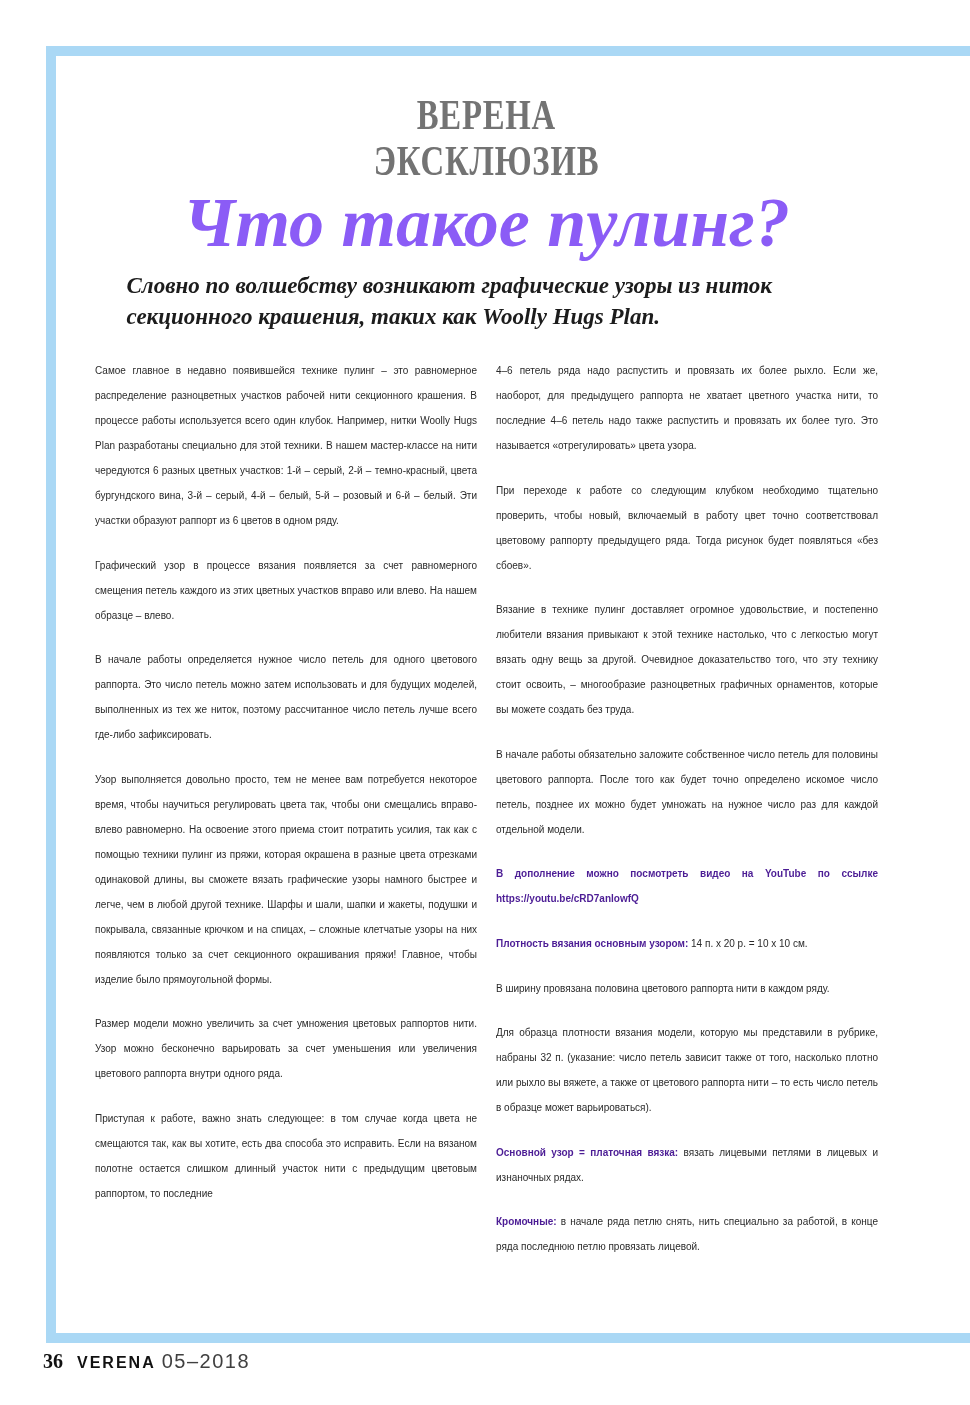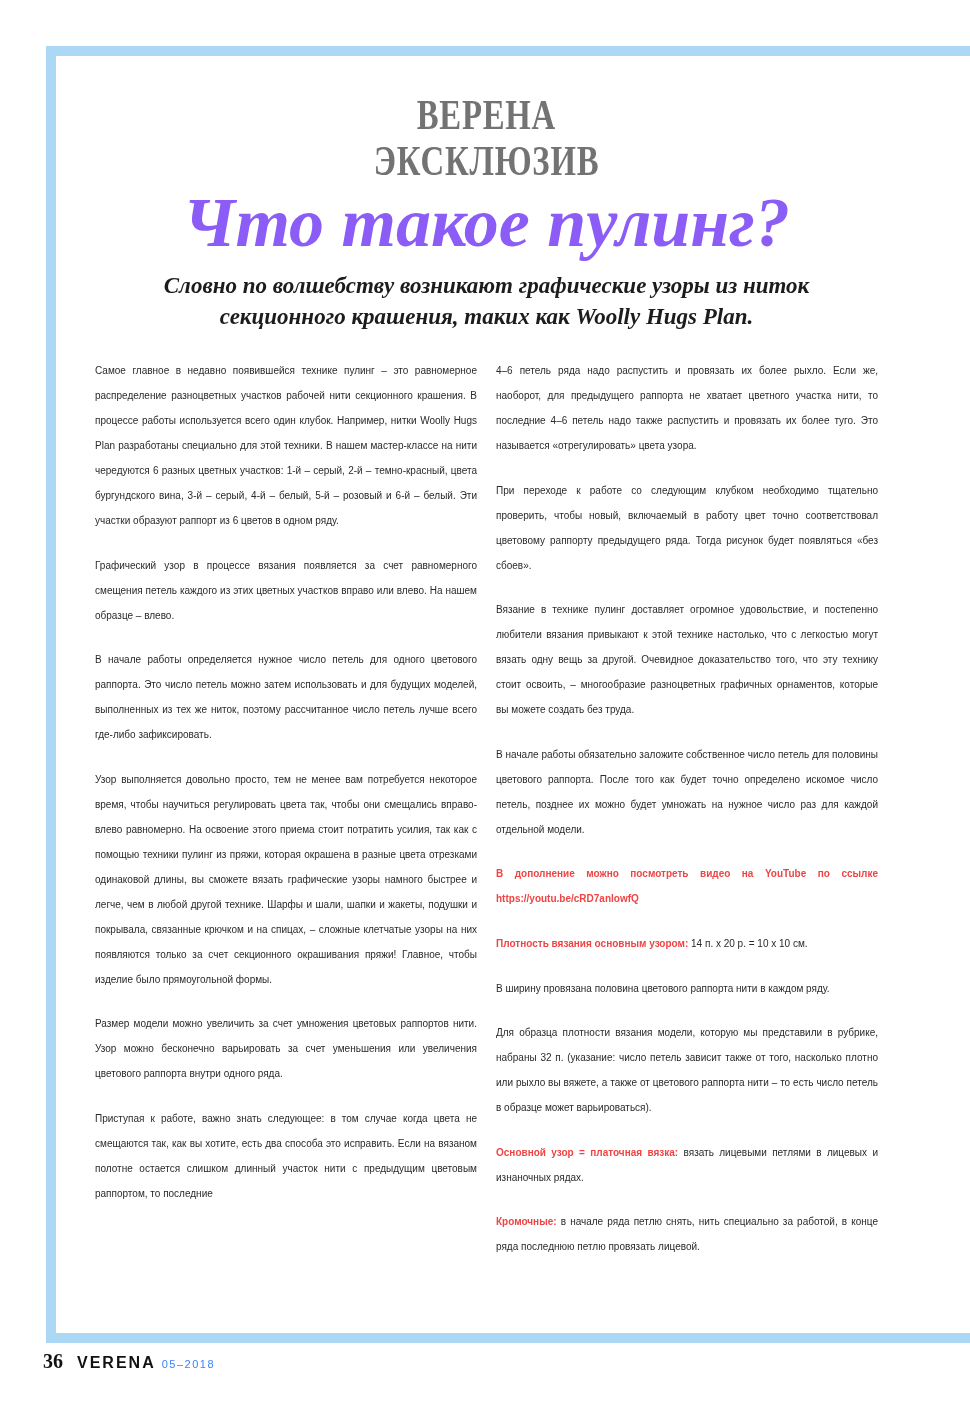--- a/index.html
+++ b/index.html
@@ -44,21 +44,20 @@
     font-family: "Liberation Serif", serif;
     font-style: italic;
     font-weight: 700;
     font-size: 70px;
     line-height: 70px;
     color: #8b5cf6;
   }
   .page-subtitle {
     margin: 12px auto 0 auto;
     width: 720px;
-    text-align: center;
     font-family: "Liberation Serif", serif;
     font-style: italic;
     font-weight: 600;
     font-size: 23px;
     line-height: 31px;
     color: #1c1c1c;
   }
   .columns {
     margin-top: 26px;
     display: flex;
@@ -66,21 +65,21 @@
   }
   .col { width: 382px; }
   .col p {
     margin: 0 0 19.6px 0;
     font-size: 10px;
     line-height: 25px;
     text-align: justify;
     color: #2a2a2a;
   }
   .col p:last-child { margin-bottom: 0; }
-  .lead { font-weight: 700; color: #ef4444; }
+  .lead { font-weight: 700; color: #4c1d95; }
 
   .footer {
     position: absolute;
     left: 43px;
     top: 1350px;
     display: flex;
     align-items: baseline;
     gap: 14px;
   }
   .footer .pagenum {
@@ -89,23 +88,23 @@
     font-size: 20px;
     color: #111;
   }
   .footer .mag {
     font-weight: 700;
     font-size: 16px;
     letter-spacing: 2px;
     color: #111;
   }
   .footer .issue {
-    font-size: 11px;
+    font-size: 20px;
     letter-spacing: 1.5px;
-    color: #3b82f6;
+    color: #404040;
     margin-left: -8px;
   }
 </style>
 </head>
 <body>
 
 <div class="page">
 
   <div class="frame-top"></div>
   <div class="frame-left"></div>

